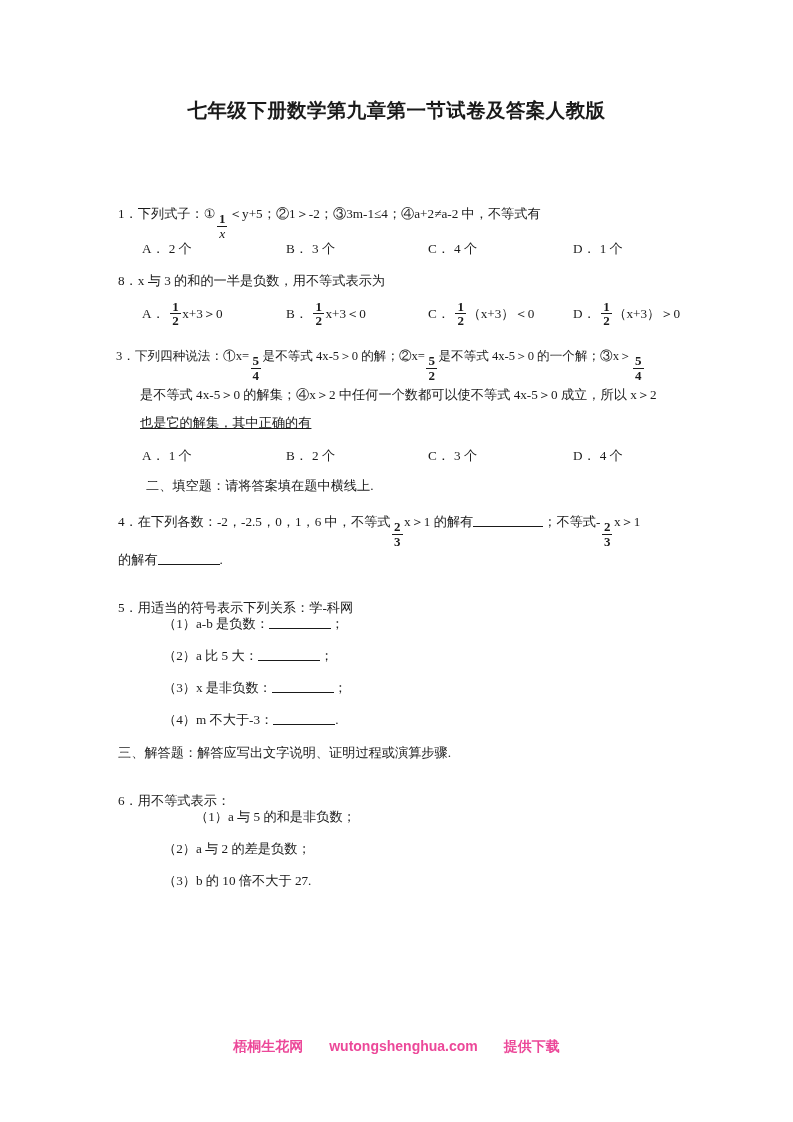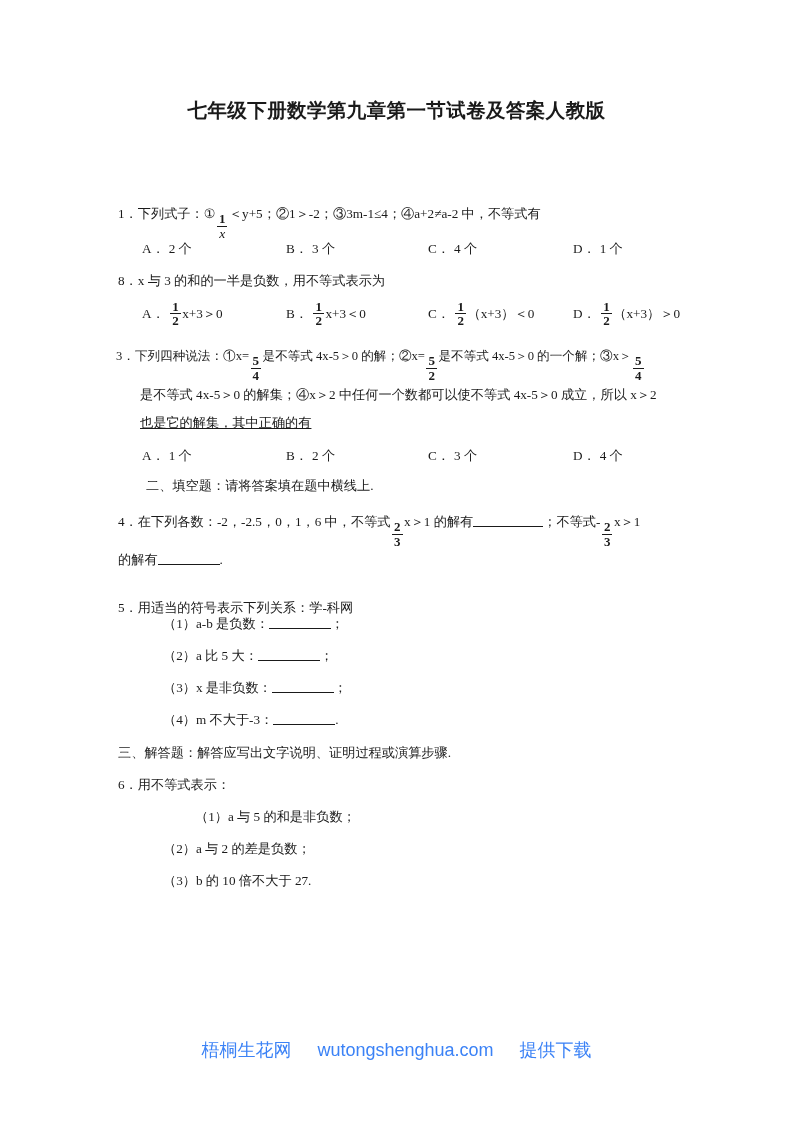--- a/index.html
+++ b/index.html
@@ -105,24 +105,25 @@
   }
   .opt .lab { margin-right: 4px; }
 
   
   .footer {
     position: absolute;
     top: 1038px;
     left: 0;
     width: 793px;
     text-align: center;
-    font-size: 18px;
-    color: #3b82f6;
+    font-size: 14px;
+    color: #ec4899;
     font-family: "Liberation Sans", "DejaVu Sans", sans-serif;
     white-space: nowrap;
+    font-weight: bold;
   }
   .footer .seg { display: inline-block; }
   .footer .gap { display: inline-block; width: 26px; }
   .footer .url { font-family: "Liberation Sans", "DejaVu Sans", sans-serif; }
 </style>
 </head>
 <body>
 
 <div class="page">
 
@@ -251,21 +252,21 @@
   </div>
   <div class="blk sub-item" style="top:679px;">
     <span>（3）x 是非负数：</span><span class="blank w-mid"></span><span>；</span>
   </div>
   <div class="blk sub-item" style="top:711px;">
     <span>（4）m 不大于-3：</span><span class="blank w-mid"></span><span>.</span>
   </div>
 
   <div class="blk sec-head" style="top:744px;">三、解答题：解答应写出文字说明、证明过程或演算步骤.</div>
 
-  <div class="blk q-head" style="top:776px;">6．用不等式表示：</div>
+  <div class="blk q-head" style="top:792px;">6．用不等式表示：</div>
   <div class="blk sub-item" style="top:808px;margin-left:32px;">（1）a 与 5 的和是非负数；</div>
   <div class="blk sub-item" style="top:840px;">（2）a 与 2 的差是负数；</div>
   <div class="blk sub-item" style="top:872px;">（3）b 的 10 倍不大于 27.</div>
 
   <div class="footer">
     <span class="seg">梧桐生花网</span><span class="gap"></span><span class="seg url">wutongshenghua.com</span><span class="gap"></span><span class="seg">提供下载</span>
   </div>
 
 </div>
 

